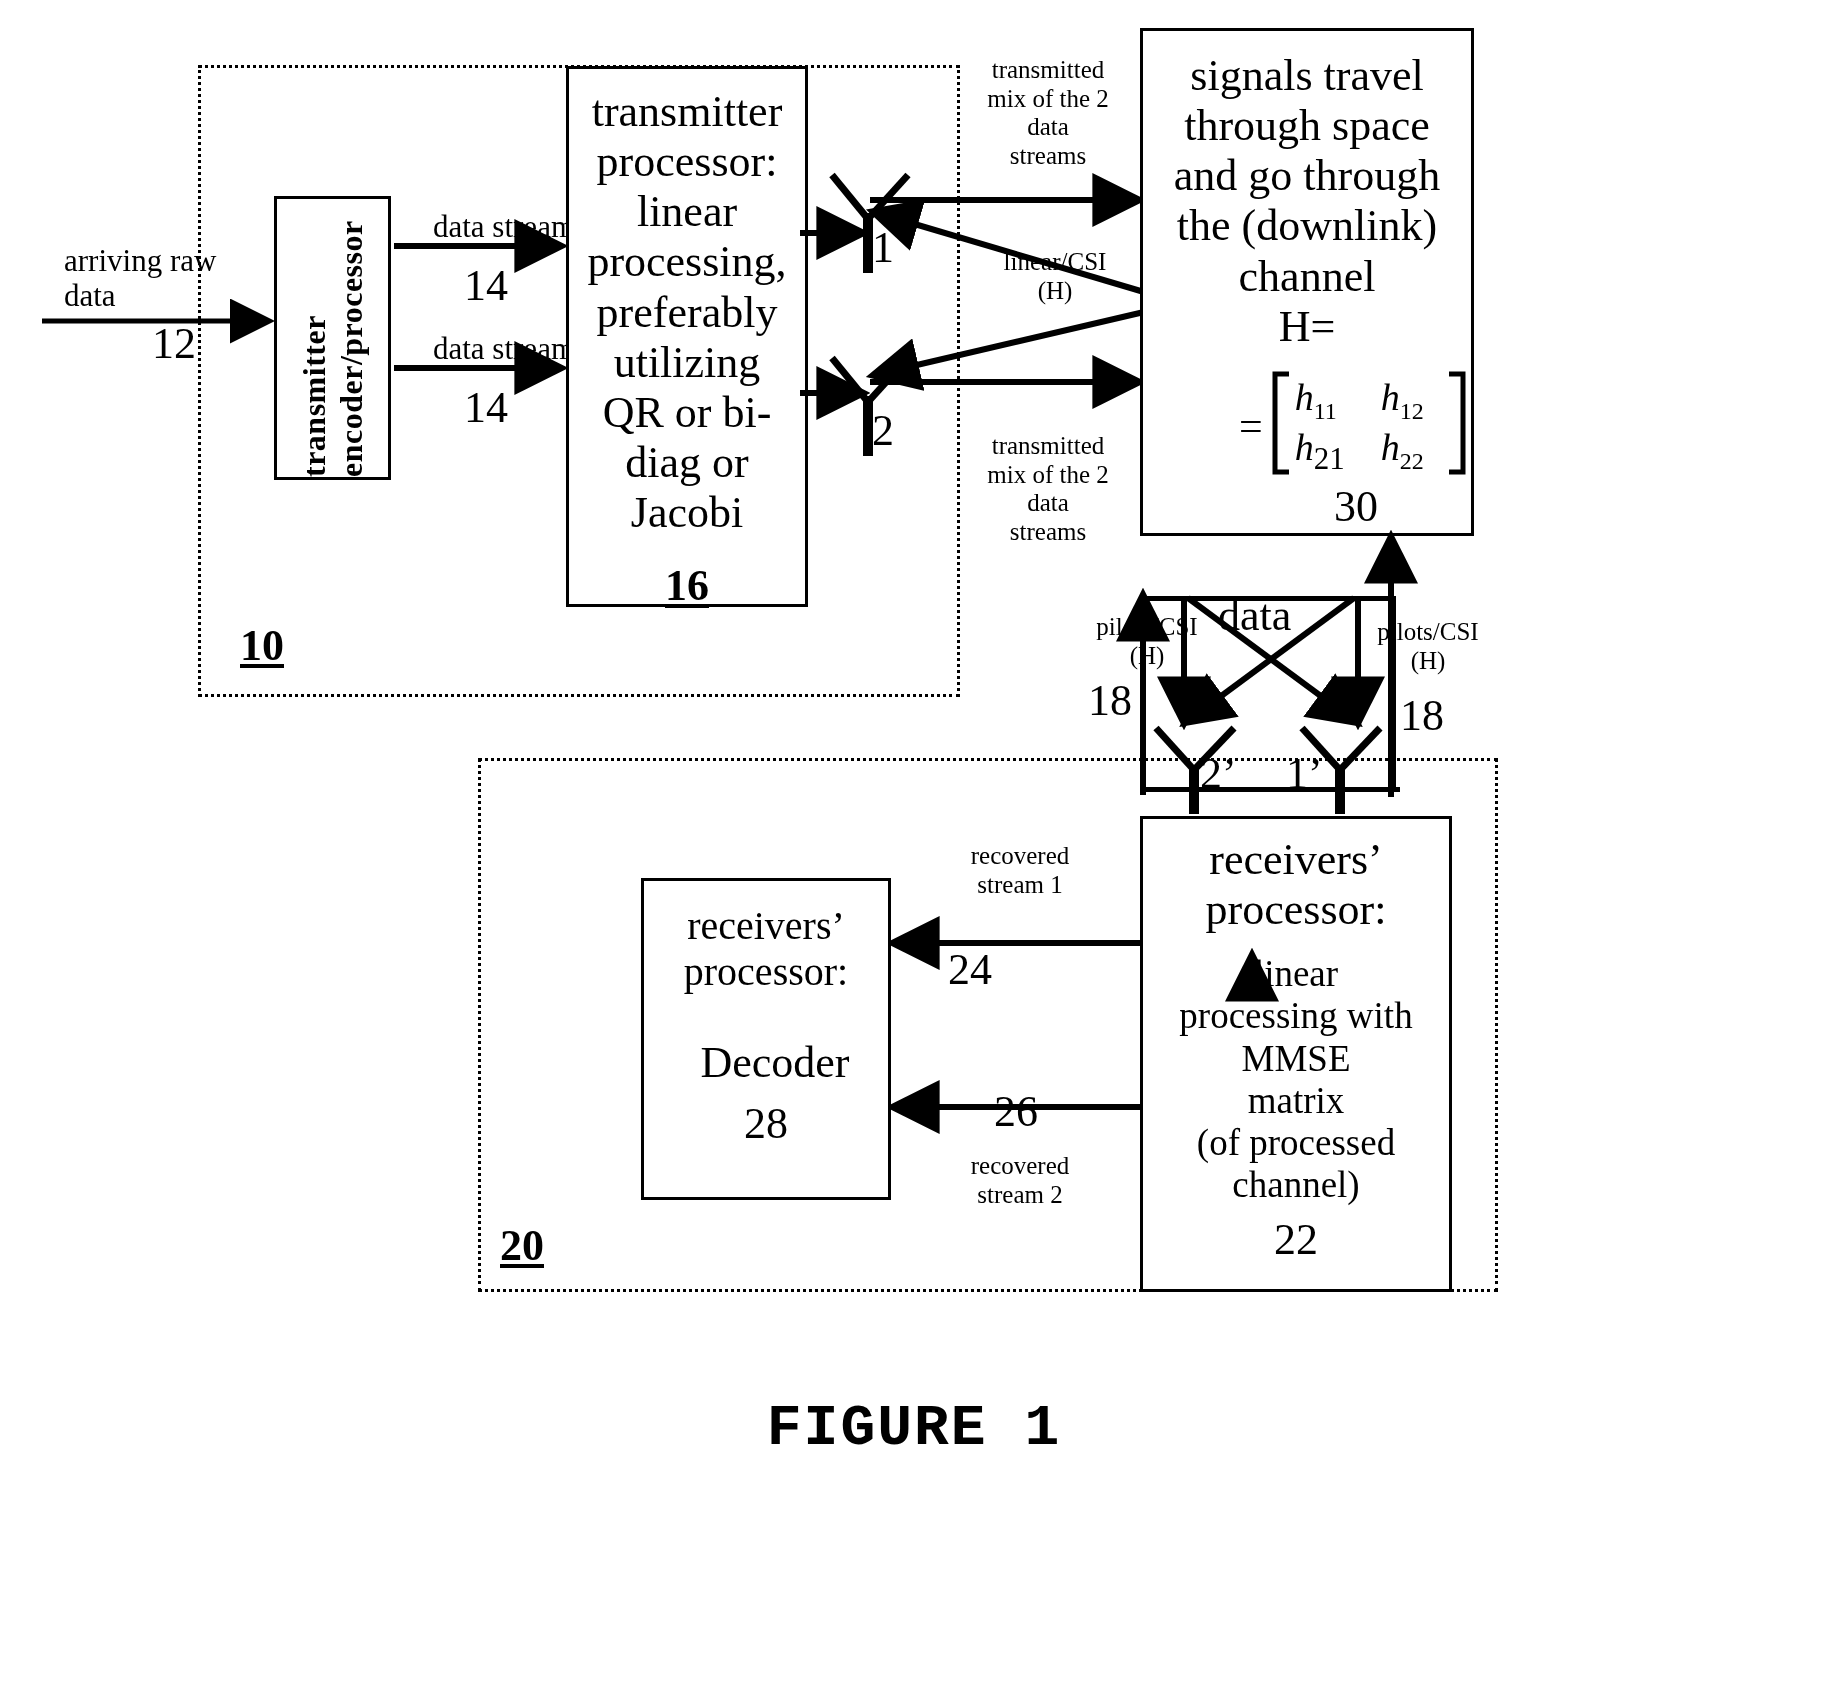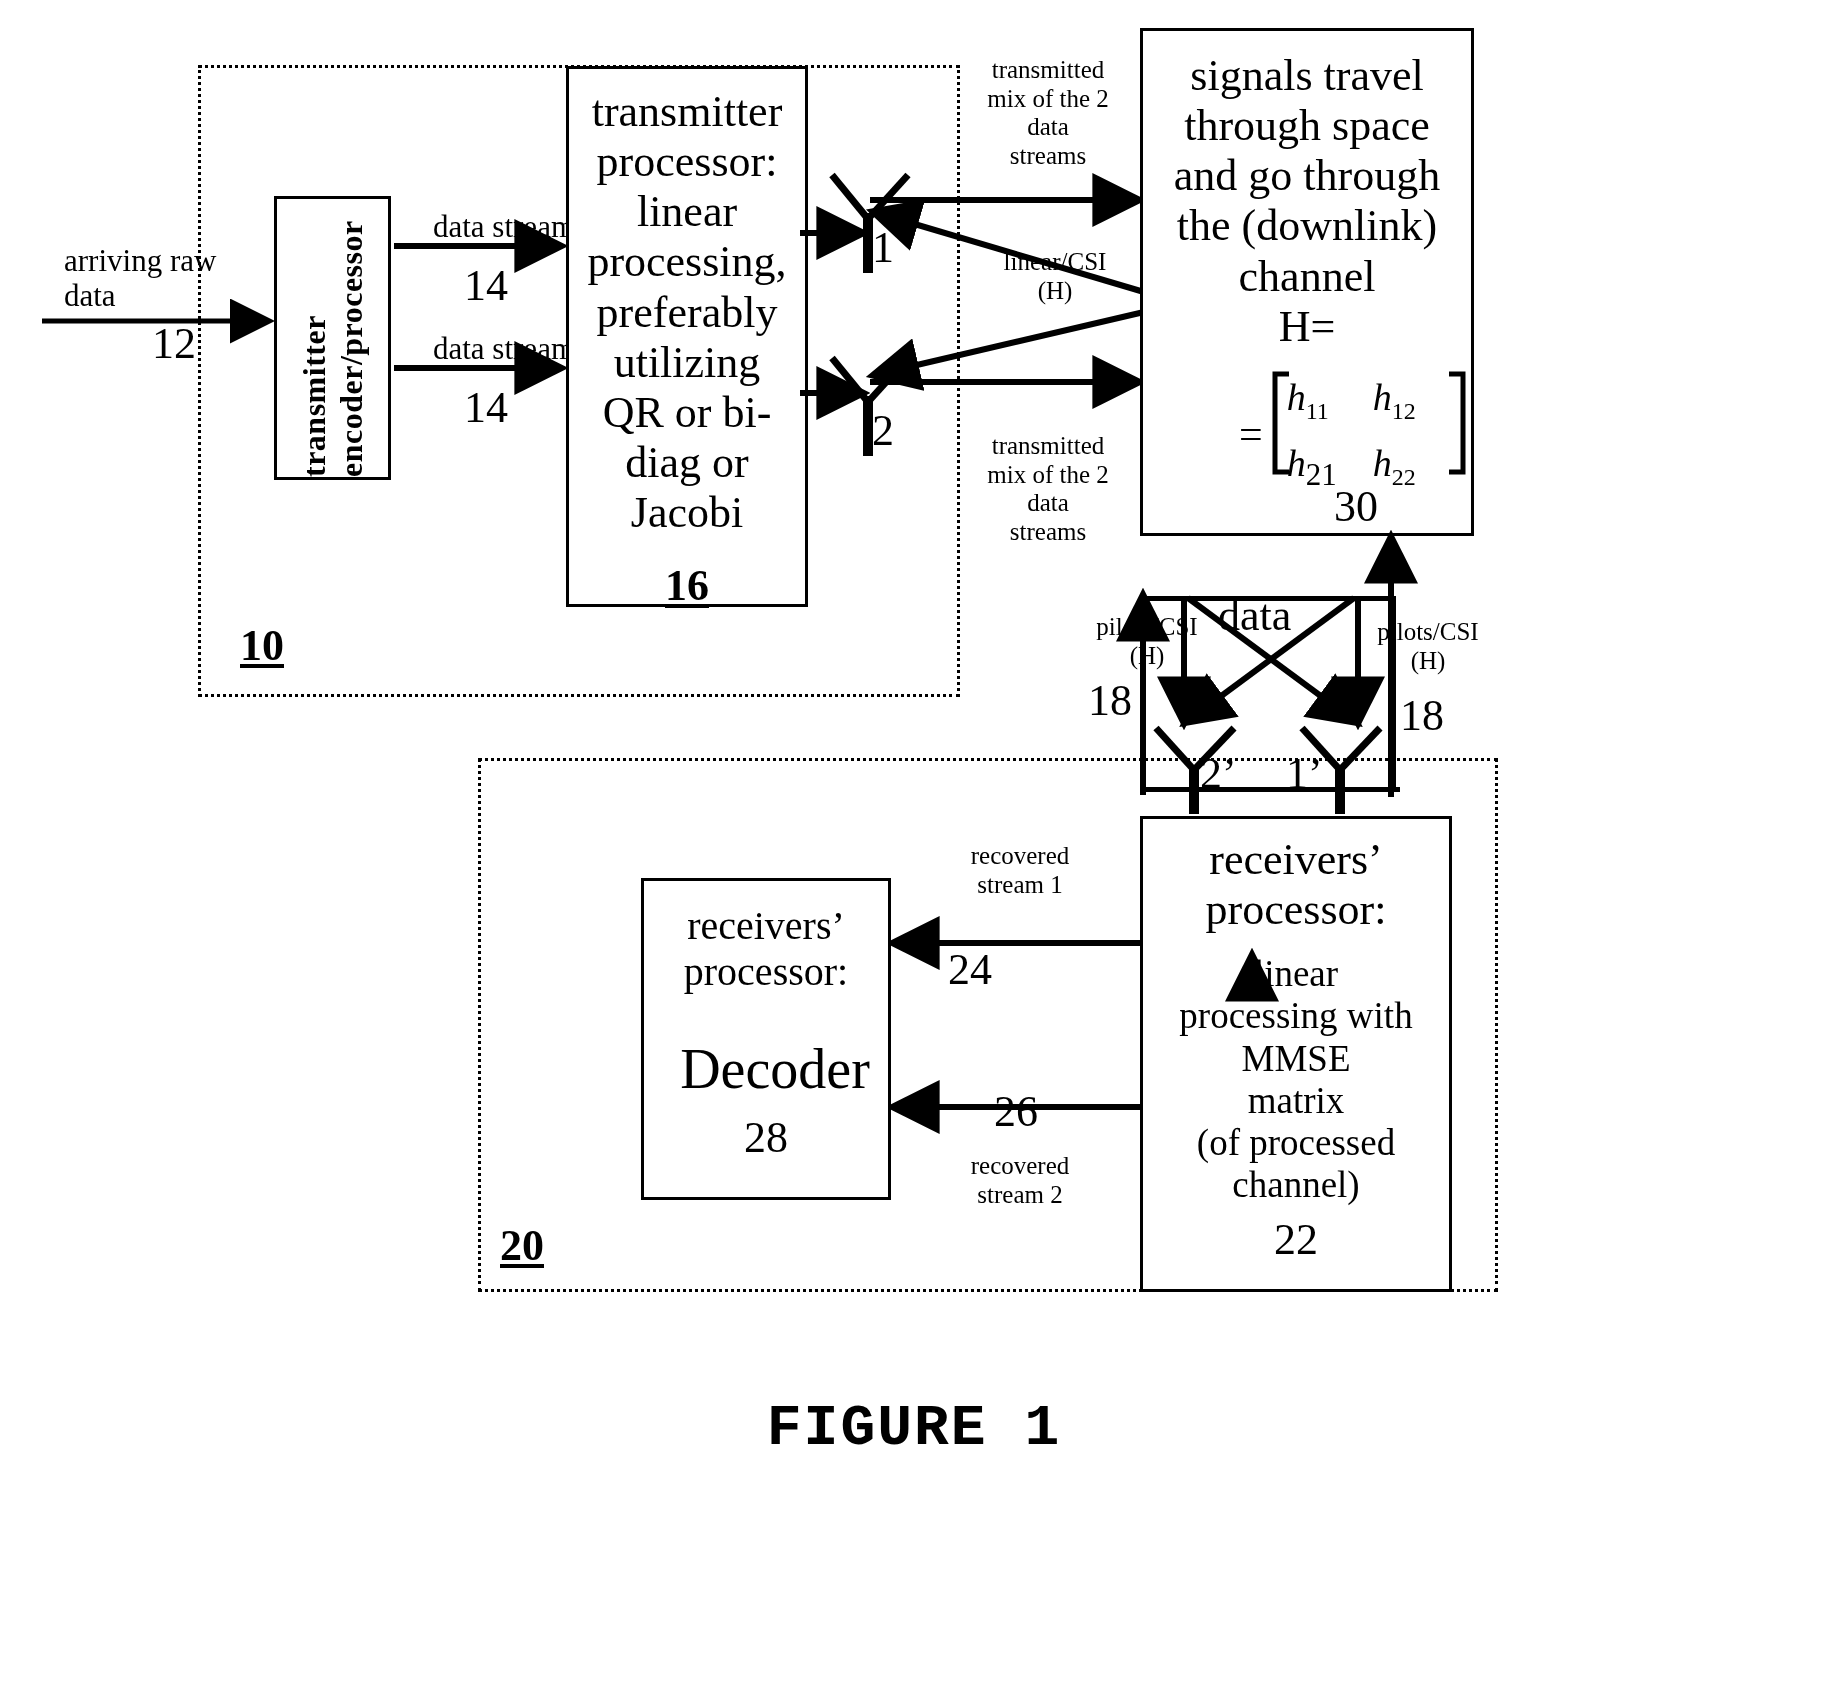--- a/index.html
+++ b/index.html
@@ -185,21 +185,21 @@
       <span class="label-xl" style="font-size:42px;">=</span>
       <div style="position:relative; padding:4px 16px;">
 
         <svg class="abs" style="left:0px; top:0px;" width="20" height="104">
           <path d="M18,3 L4,3 L4,101 L18,101" stroke="#000" stroke-width="5" fill="none"></path>
         </svg>
 
         <svg class="abs" style="left:176px; top:0px;" width="20" height="104">
           <path d="M2,3 L16,3 L16,101 L2,101" stroke="#000" stroke-width="5" fill="none"></path>
         </svg>
-        <div style="display:grid; grid-template-columns: 86px 86px; row-gap:16px; ">
+        <div style="display:grid; grid-template-columns: 86px 86px; row-gap:0; margin-left:8px;">
           <div style="font-size:38px; font-style:italic;">
             <span>h</span><sub style="font-style:normal; font-size:24px;">11</sub>
           </div>
           <div style="font-size:38px; font-style:italic;">
             <span>h</span><sub style="font-style:normal; font-size:24px;">12</sub>
           </div>
           <div style="font-size:38px; font-style:italic;">
             <span>h</span><sub style="font-style:normal; font-size:31px;">21</sub>
           </div>
           <div style="font-size:38px; font-style:italic;">
@@ -284,19 +284,19 @@
   <svg class="abs" style="left:888px; top:1092px;" width="256" height="30">
     <line x1="252" y1="15" x2="6" y2="15" stroke="#000" stroke-width="6" marker-end="url(#ah)"></line>
   </svg>
   <div class="abs num" style="left:994px; top:1086px;">26</div>
   <div class="abs txt label-sm t-serif ctr" style="left:930px; top:1152px; width:180px;">recovered
 stream 2</div>
 
   <div class="abs solid-box" style="left:641px; top:878px; width:250px; height:322px;">
     <div class="txt label-xl t-serif ctr" style="margin-top:22px; font-size:40px;">receivers’
 processor:</div>
-    <div class="txt t-serif ctr" style="margin-top:44px; font-size:56px;padding-left:18px;">Decoder</div>
+    <div class="txt t-serif ctr" style="margin-top:44px; font-size:44px;padding-left:18px;">Decoder</div>
     <div class="num ctr" style="margin-top:10px;">28</div>
   </div>
 
   <div class="abs figcap ctr" style="left:0px; top:1396px; width:1828px;font-family:Liberation Mono, monospace;">FIGURE 1</div>
 
 </div>
 
 </body></html>

